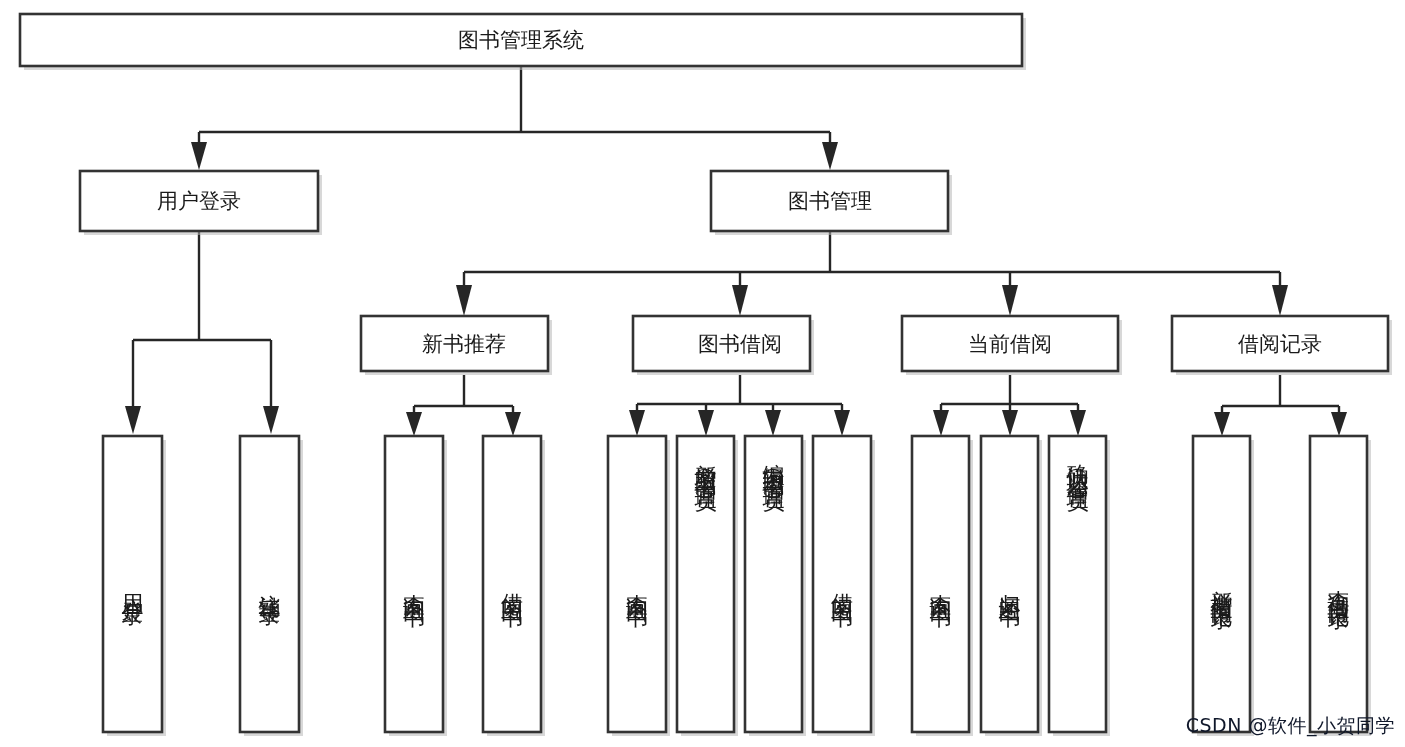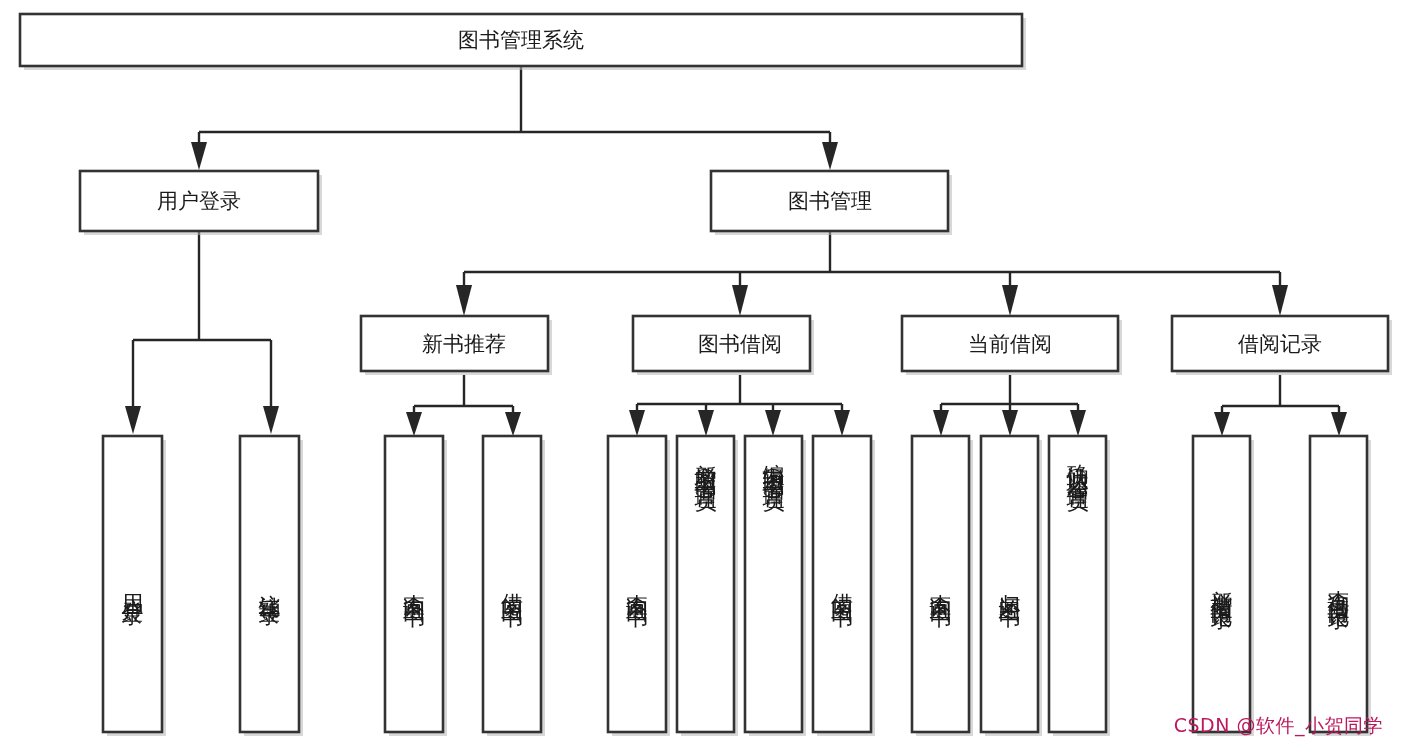--- a/index.html
+++ b/index.html
@@ -46,25 +46,25 @@
   }
   .node-label {
     fill: #1a1a1a;
     font-family: "DejaVu Sans", "Liberation Sans", sans-serif;
     font-size: 21px;
     text-anchor: middle;
     dominant-baseline: middle;
   }
   .watermark {
     position: absolute;
-    right: 22px;
+    right: 10px;
     bottom: 8px;
     font-family: "DejaVu Sans", "Liberation Sans", sans-serif;
     font-size: 19px;
-    color: #be185d;
+    color: #0f172a;
     letter-spacing: 0.5px;
     white-space: nowrap;
     user-select: none;
   }
 </style>
 </head>
 <body>
 
 <div id="diagram-root">
 

